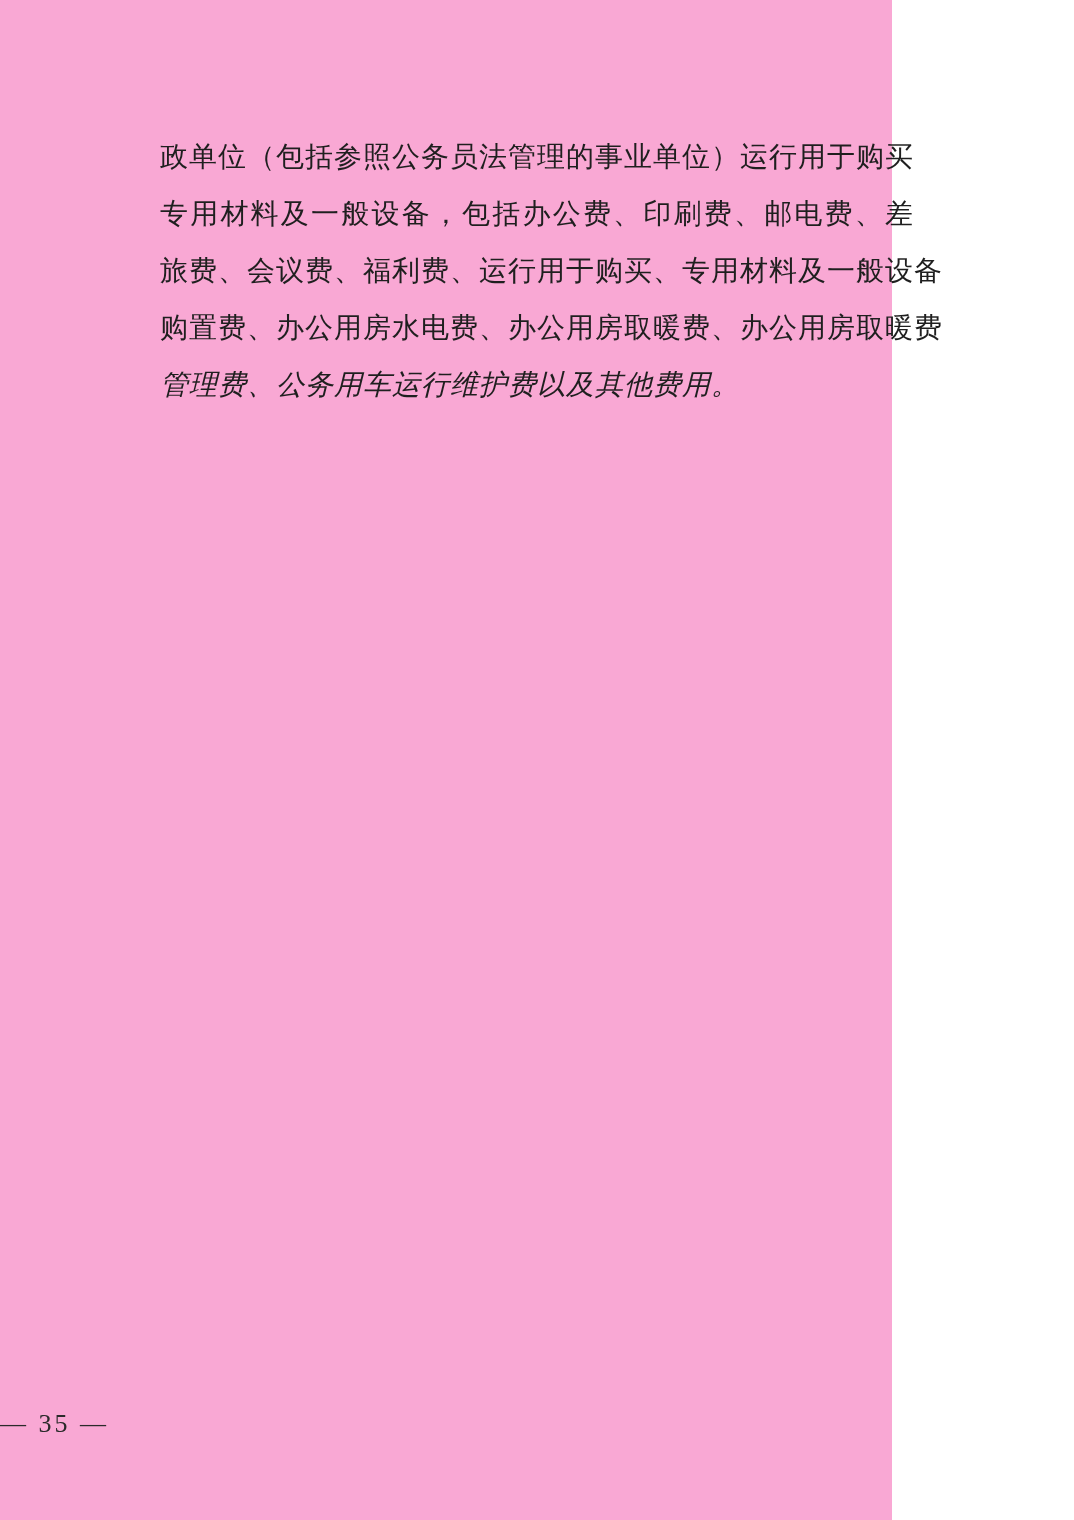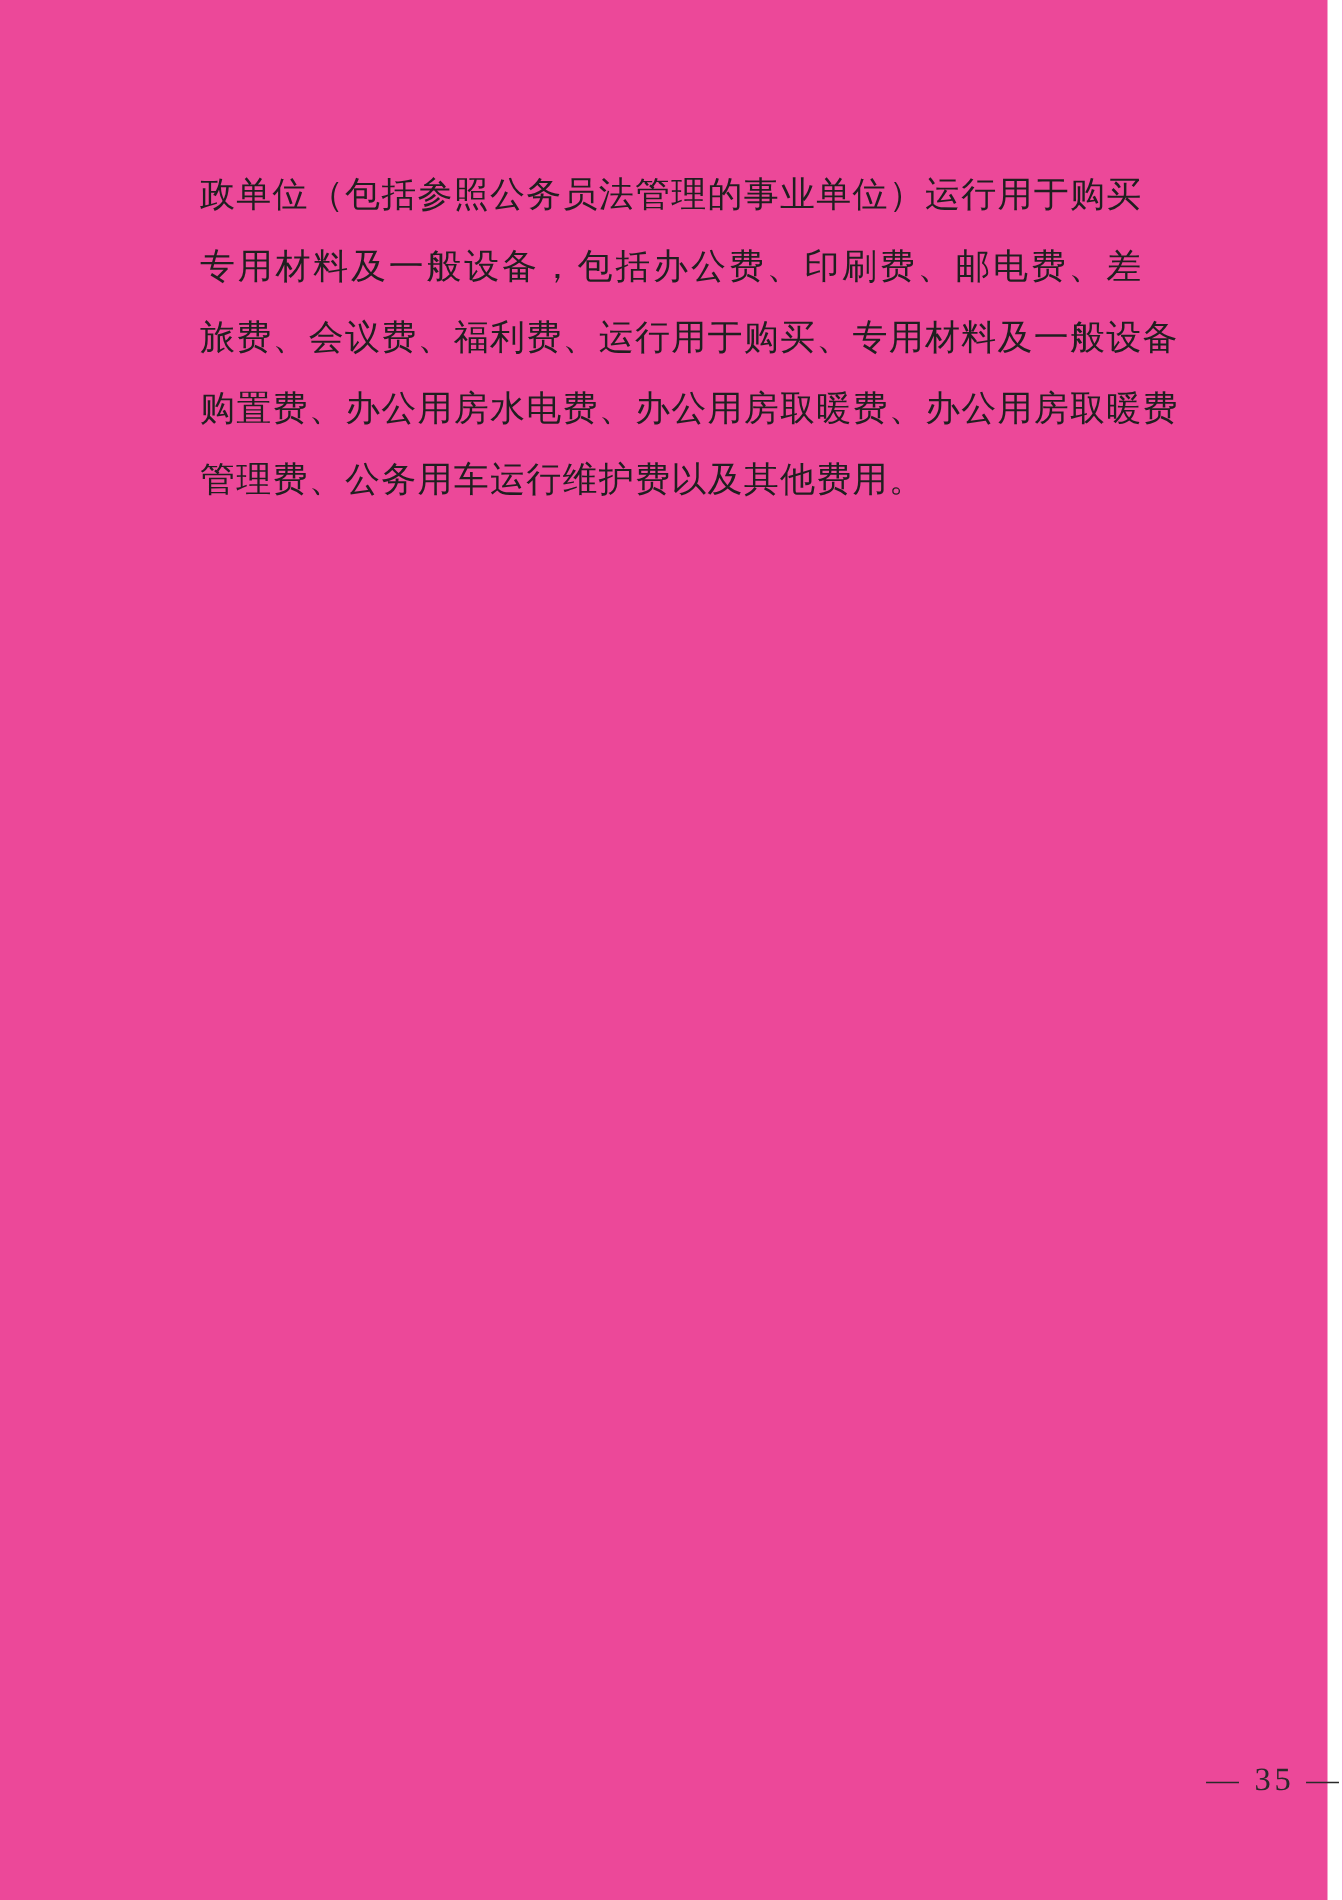--- a/index.html
+++ b/index.html
@@ -11,23 +11,23 @@
     height: 1520px;
     background: #ffffff;
     position: relative;
     overflow: hidden;
     font-family: "Liberation Serif", "DejaVu Serif", serif;
   }
   .page {
     position: absolute;
     left: 0;
     top: 0;
-    width: 1062px;
+    width: 892px;
     height: 1520px;
-    background: #ec4899;
+    background: #f9a8d4;
   }
   .text-block {
     position: absolute;
     left: 160px;
     top: 128px;
     width: 754px;
     color: #1f1f1f;
     font-size: 28px;
     line-height: 57px;
     font-weight: 400;
@@ -35,29 +35,30 @@
   .para-line {
     height: 57px;
     white-space: nowrap;
     text-align: justify;
     text-align-last: justify;
     letter-spacing: 1px;
   }
   .para-line.last-line {
     text-align: center;
     text-align-last: left;
+    font-style: italic;
   }
   .page-footer {
     position: absolute;
     left: 0;
     top: 1408px;
     width: 1074px;
     height: 32px;
     line-height: 32px;
-    text-align: right;
+    text-align: left;
     font-size: 26px;
     color: #2a2a2a;
     letter-spacing: 3px;
   }
 </style>
 </head>
 <body>
 
 <div class="page">
 

